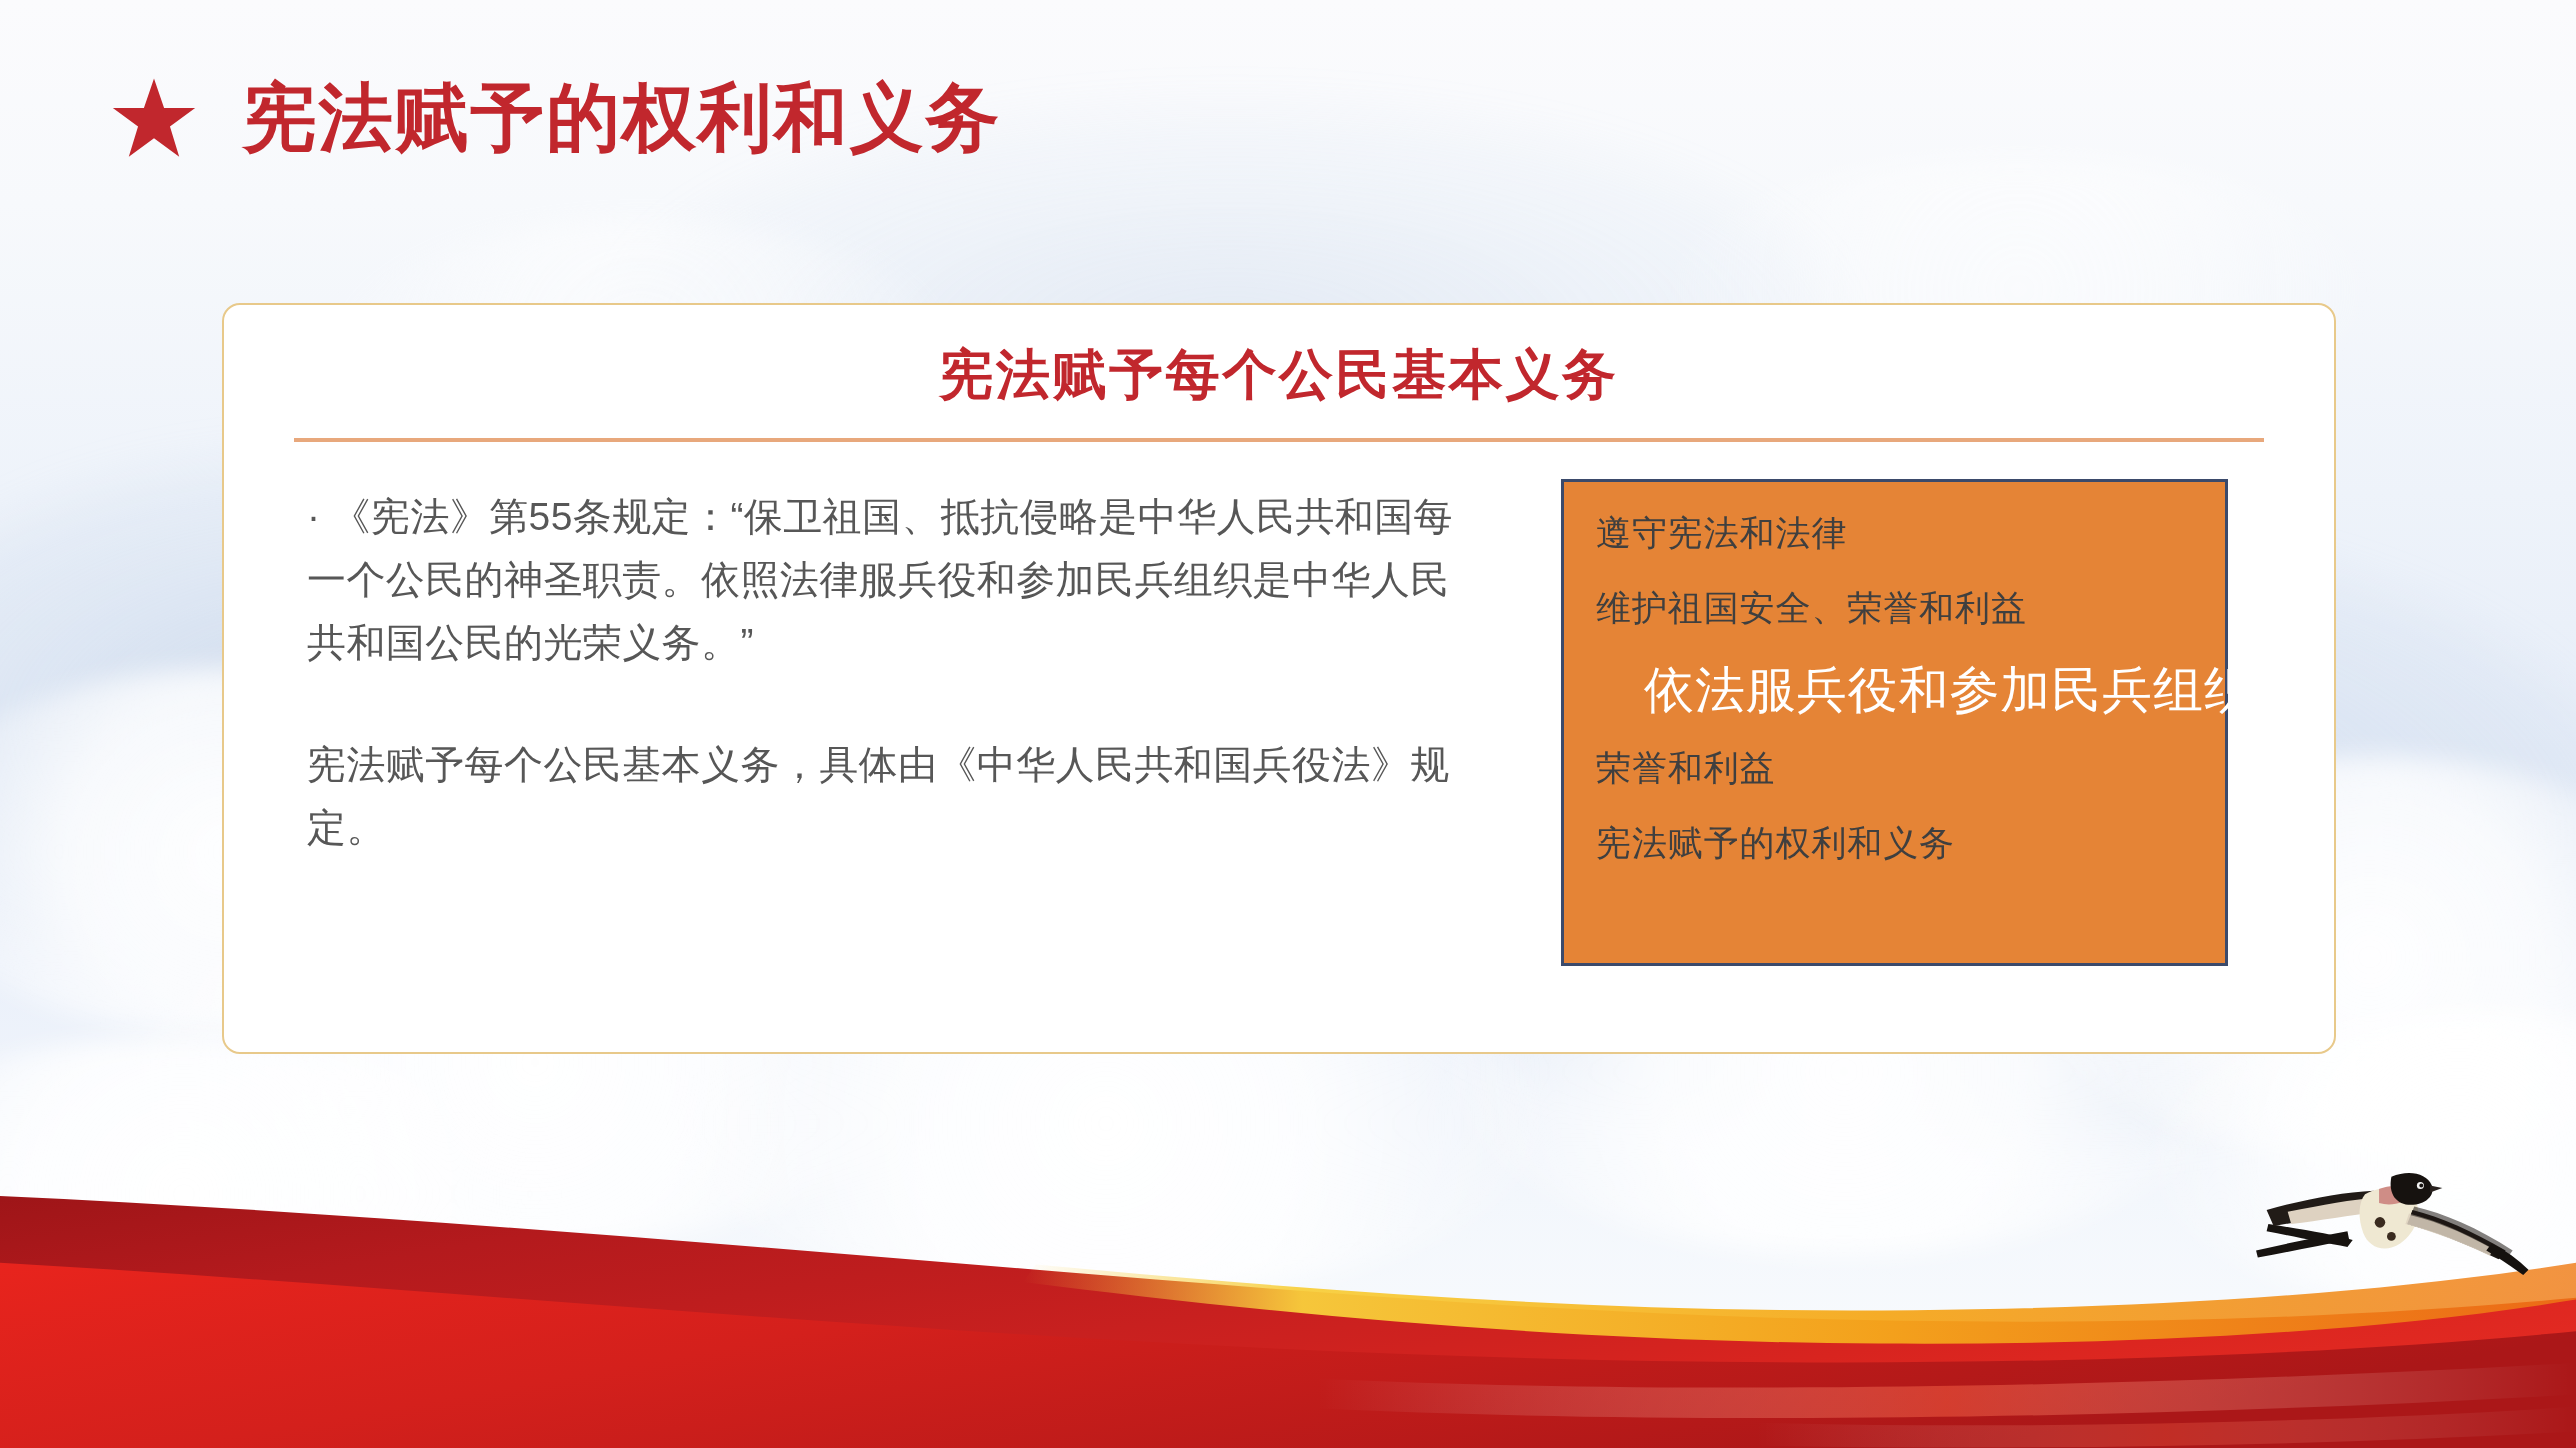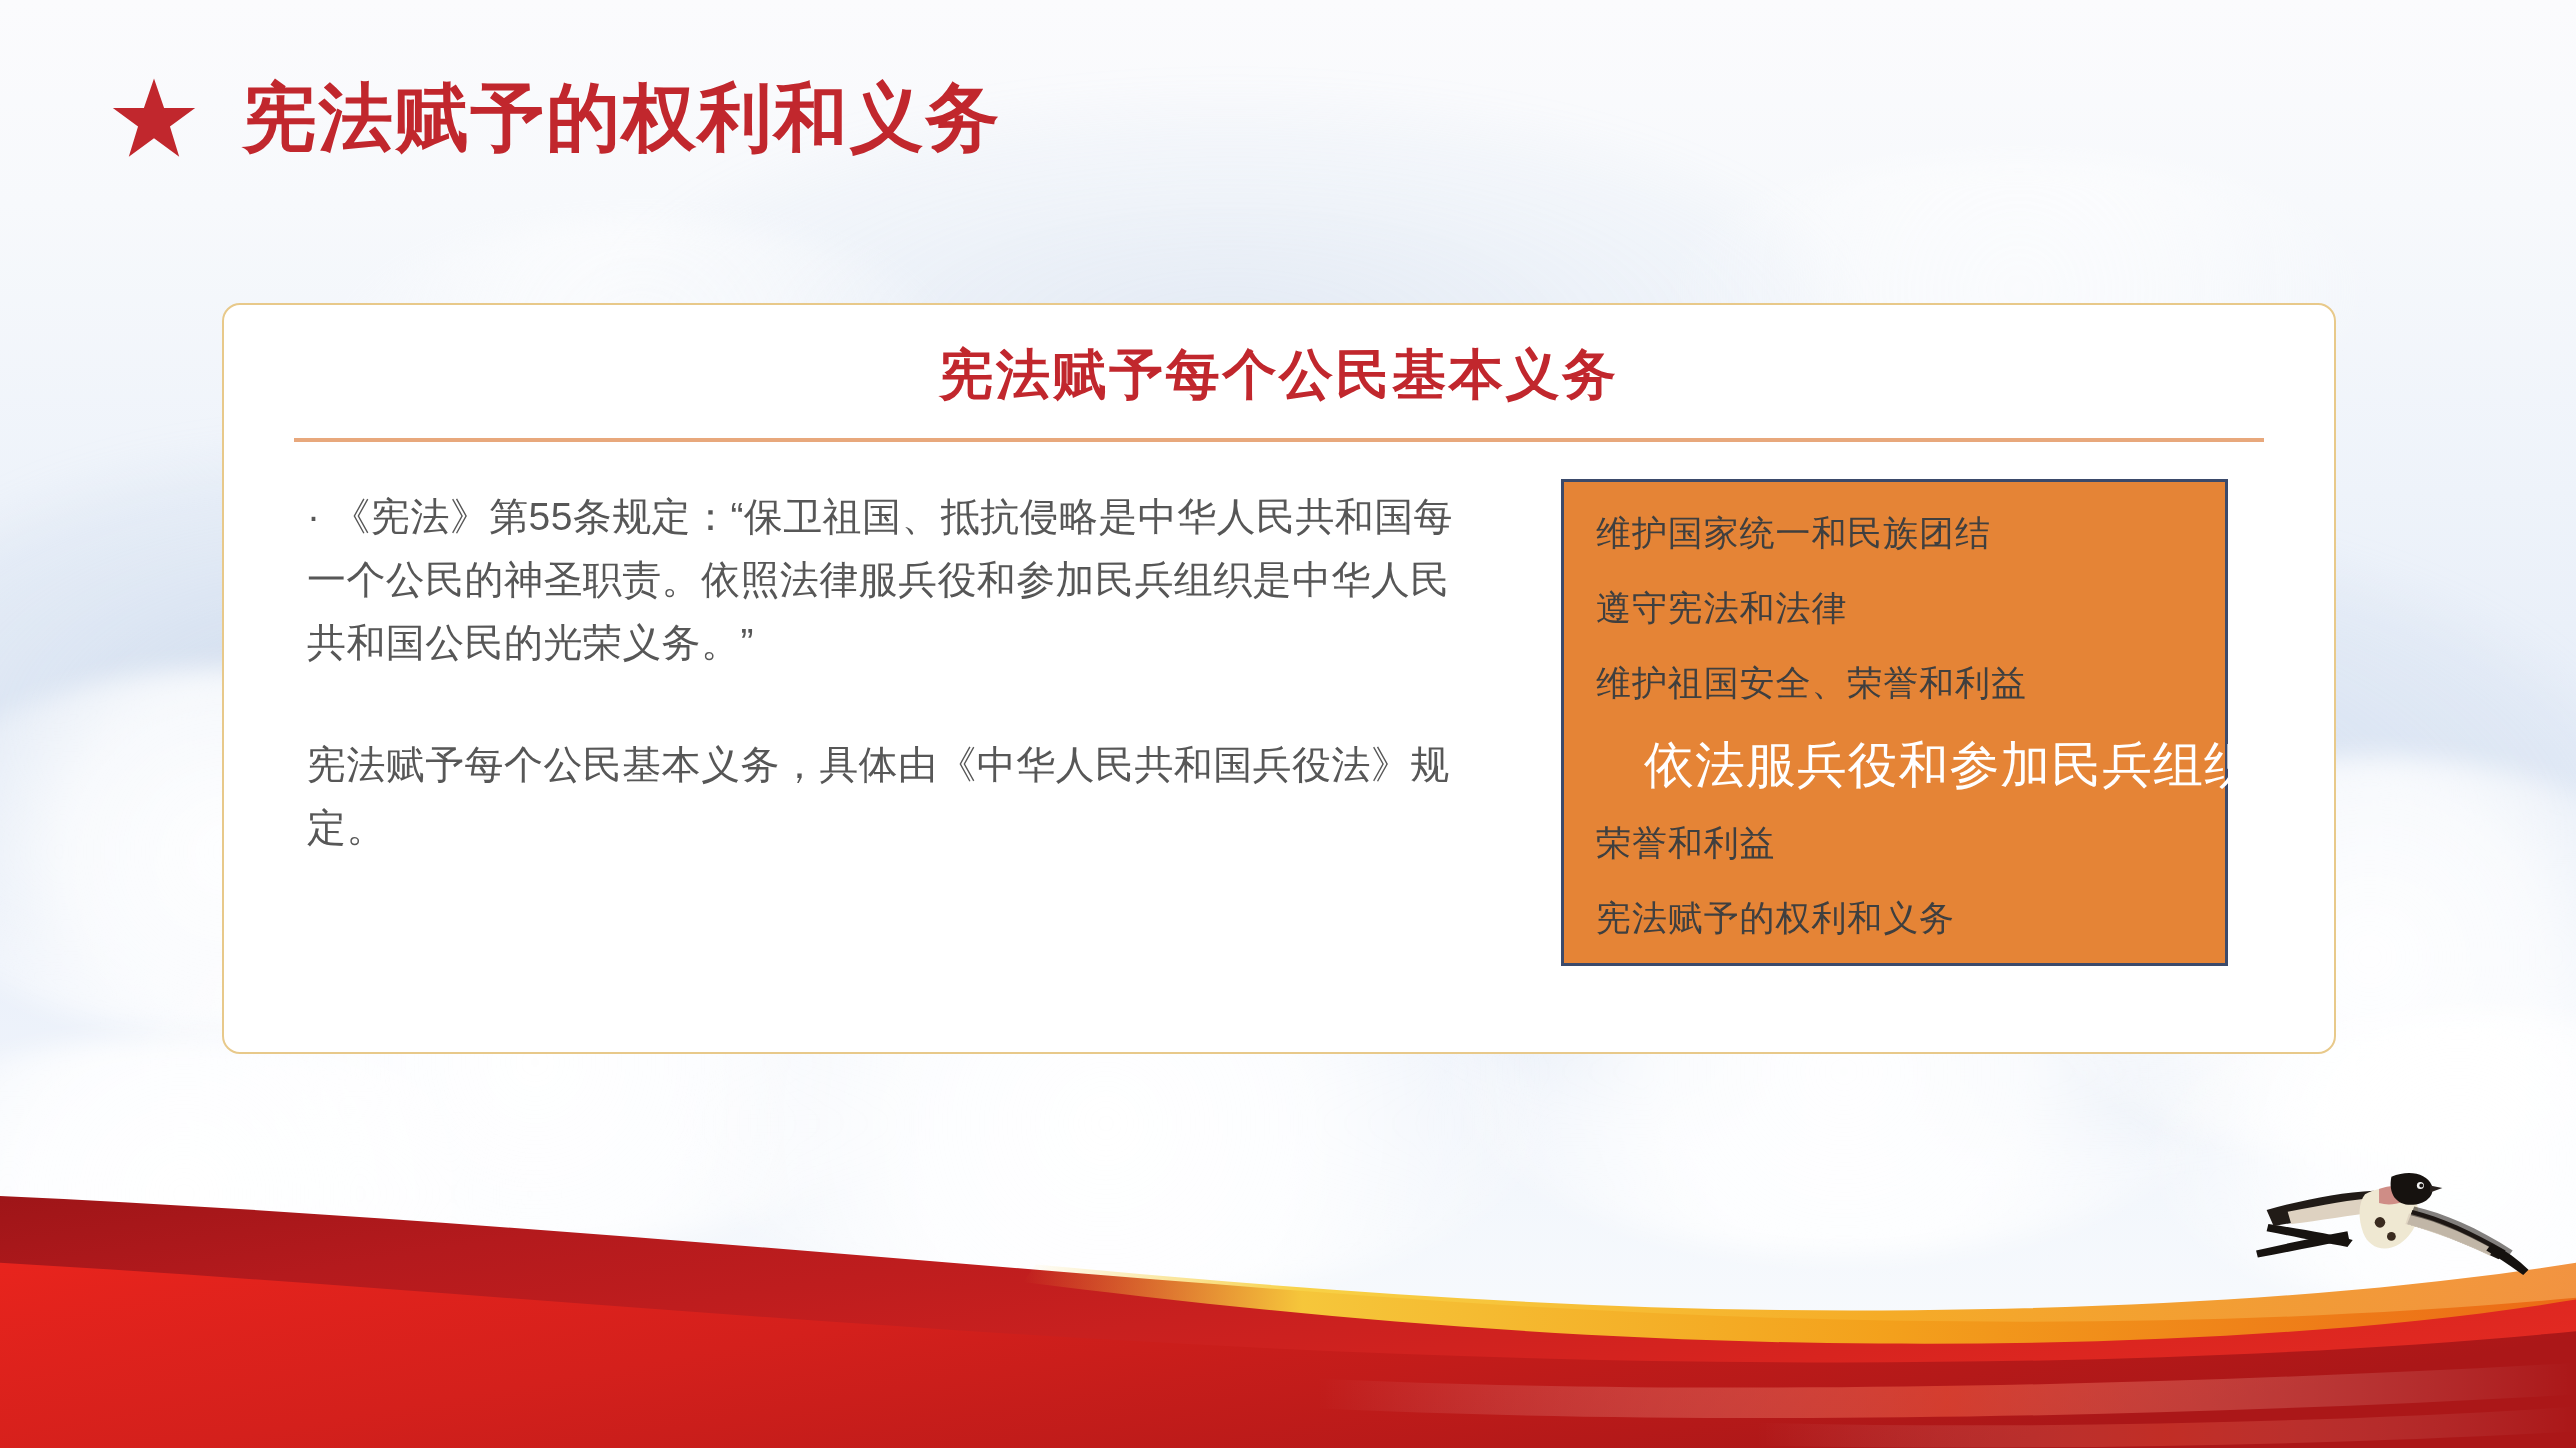--- a/index.html
+++ b/index.html
@@ -228,21 +228,20 @@
     <div class="prose">
       <p>· 《宪法》第55条规定：“保卫祖国、抵抗侵略是中华人民共和国每一个公民的神圣职责。依照法律服兵役和参加民兵组织是中华人民共和国公民的光荣义务。”</p>
       <div class="gap"></div>
       <p>宪法赋予每个公民基本义务，具体由《中华人民共和国兵役法》规定。</p>
     </div>
   </div>
 
   <div class="box-shadow-wedge"></div>
 
   <div class="obligations-box">
-    <div class="obligation">维护国家统一和民族团结</div>
     <div class="obligation">遵守宪法和法律</div>
     <div class="obligation">维护祖国安全、荣誉和利益</div>
     <div class="obligation highlight">依法服兵役和参加民兵组织</div>
     <div class="obligation">荣誉和利益</div>
     <div class="obligation">宪法赋予的权利和义务</div>
   </div>
 
   <div class="ribbon-wrap">
     <svg width="2576" height="290" viewBox="0 0 2934 330" preserveAspectRatio="none">
       <defs>

